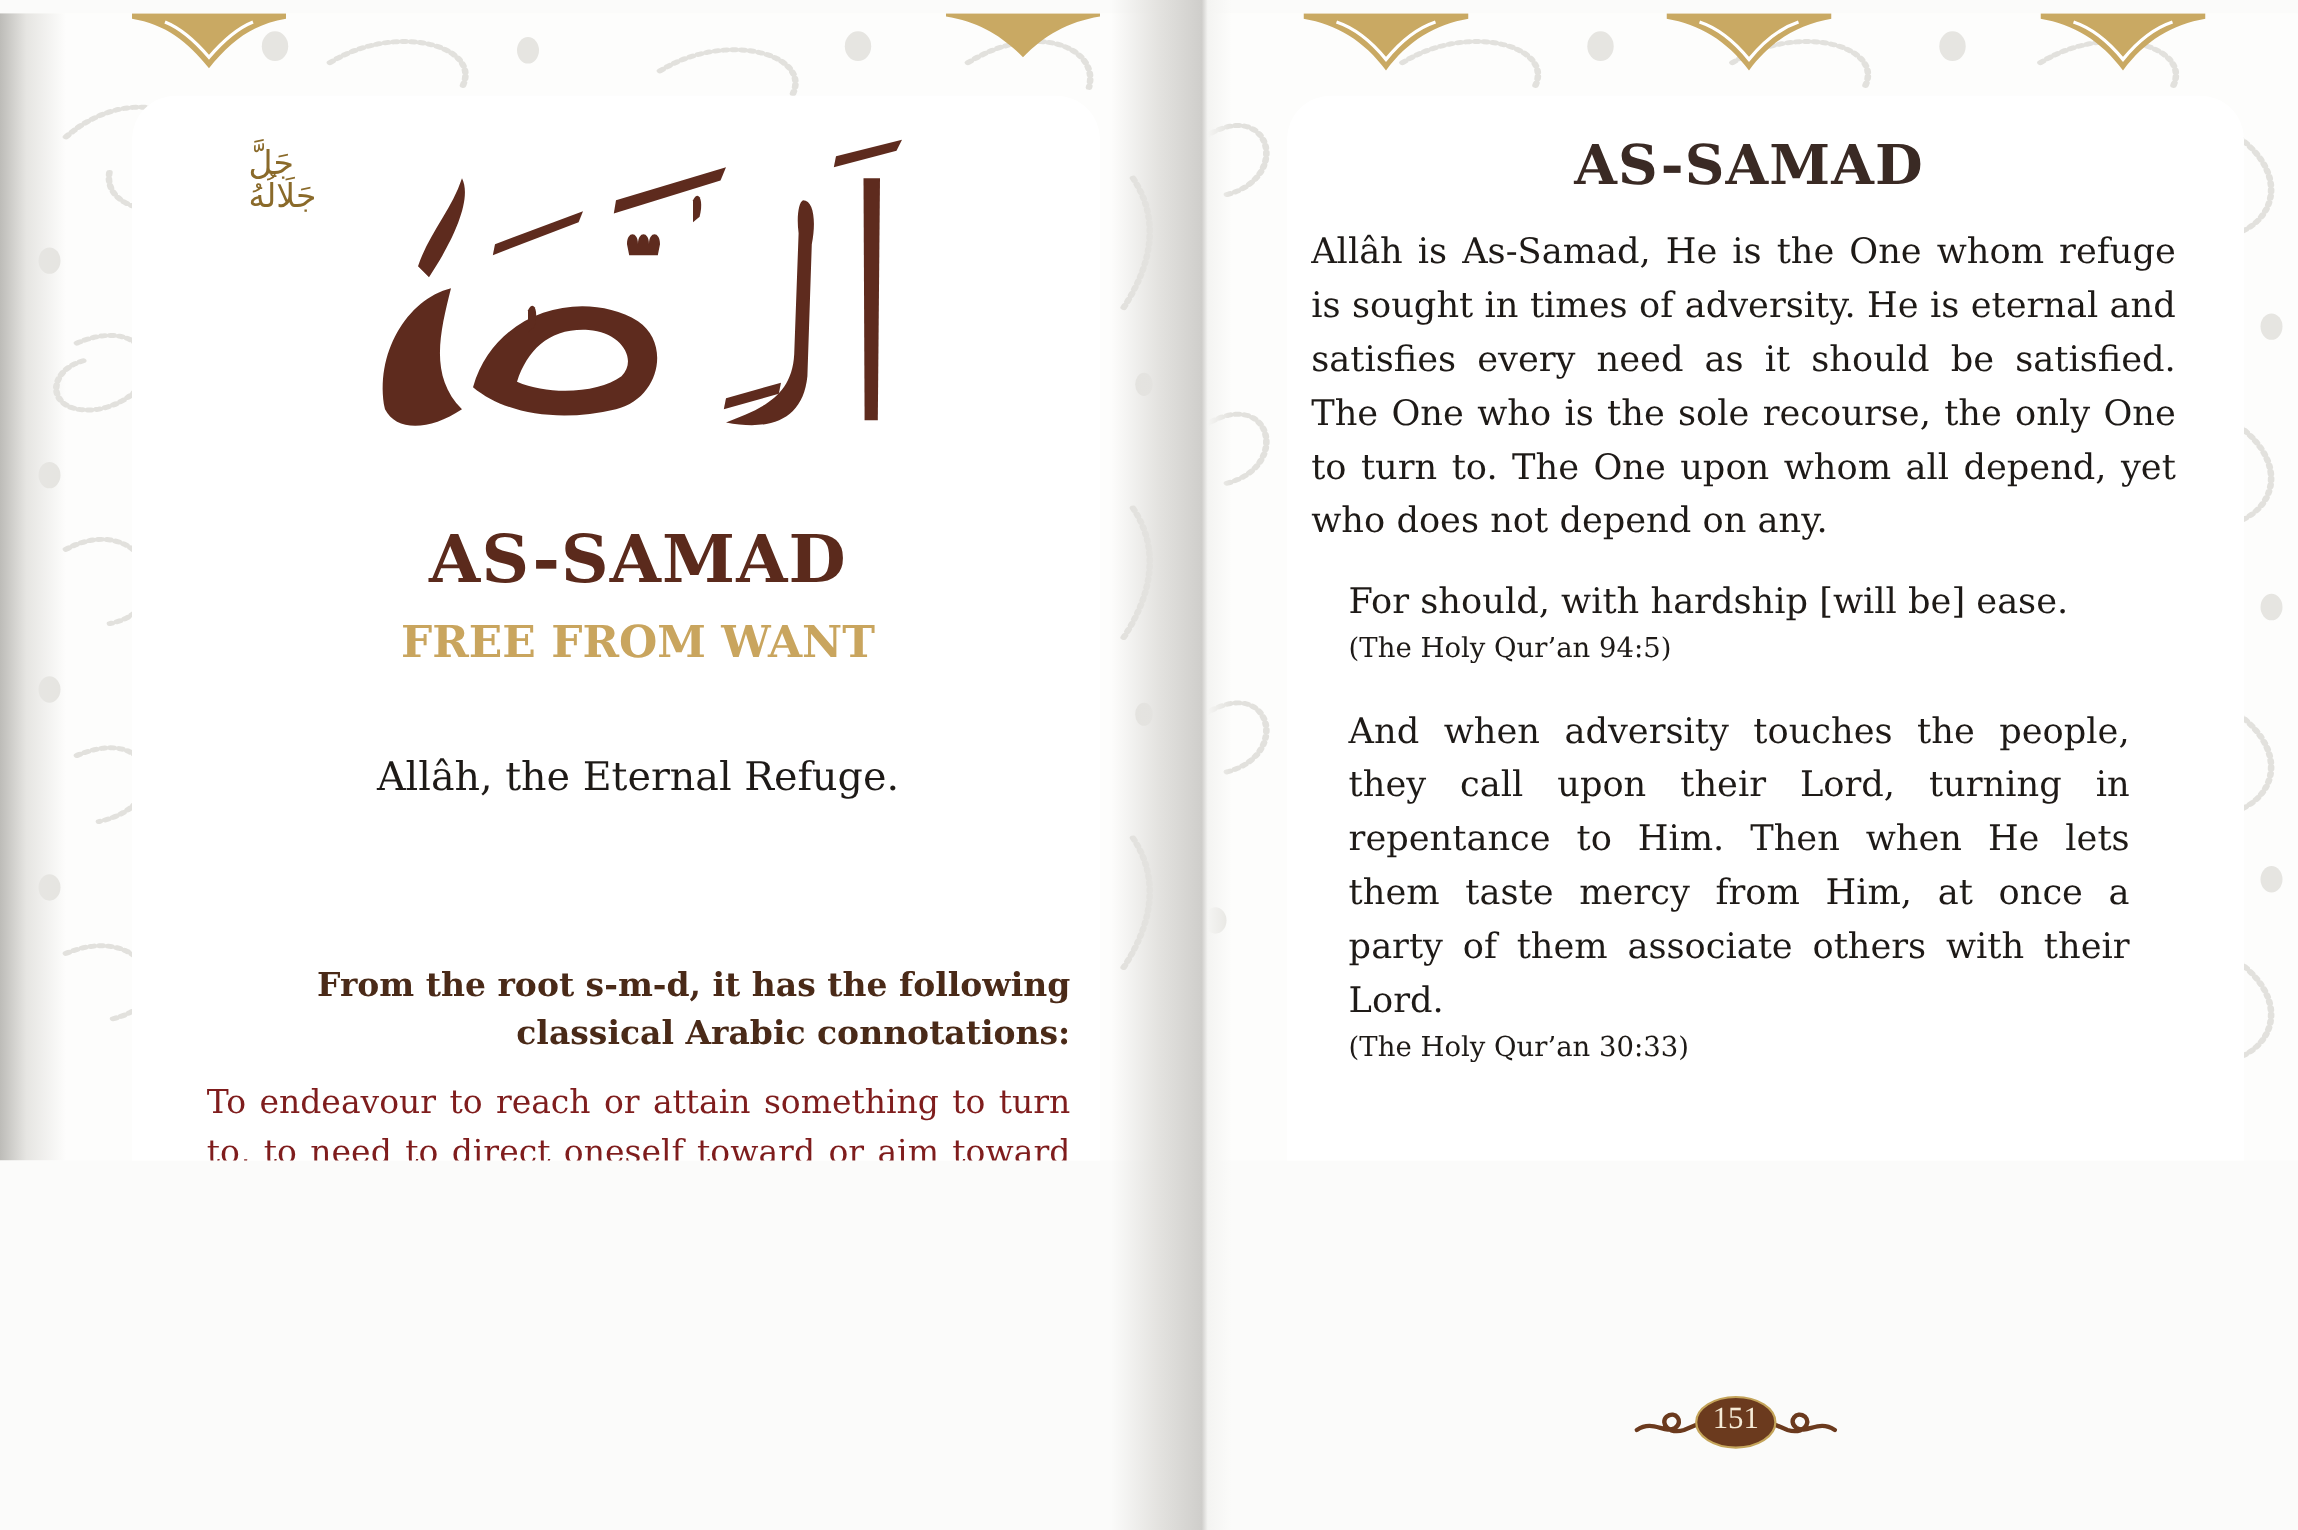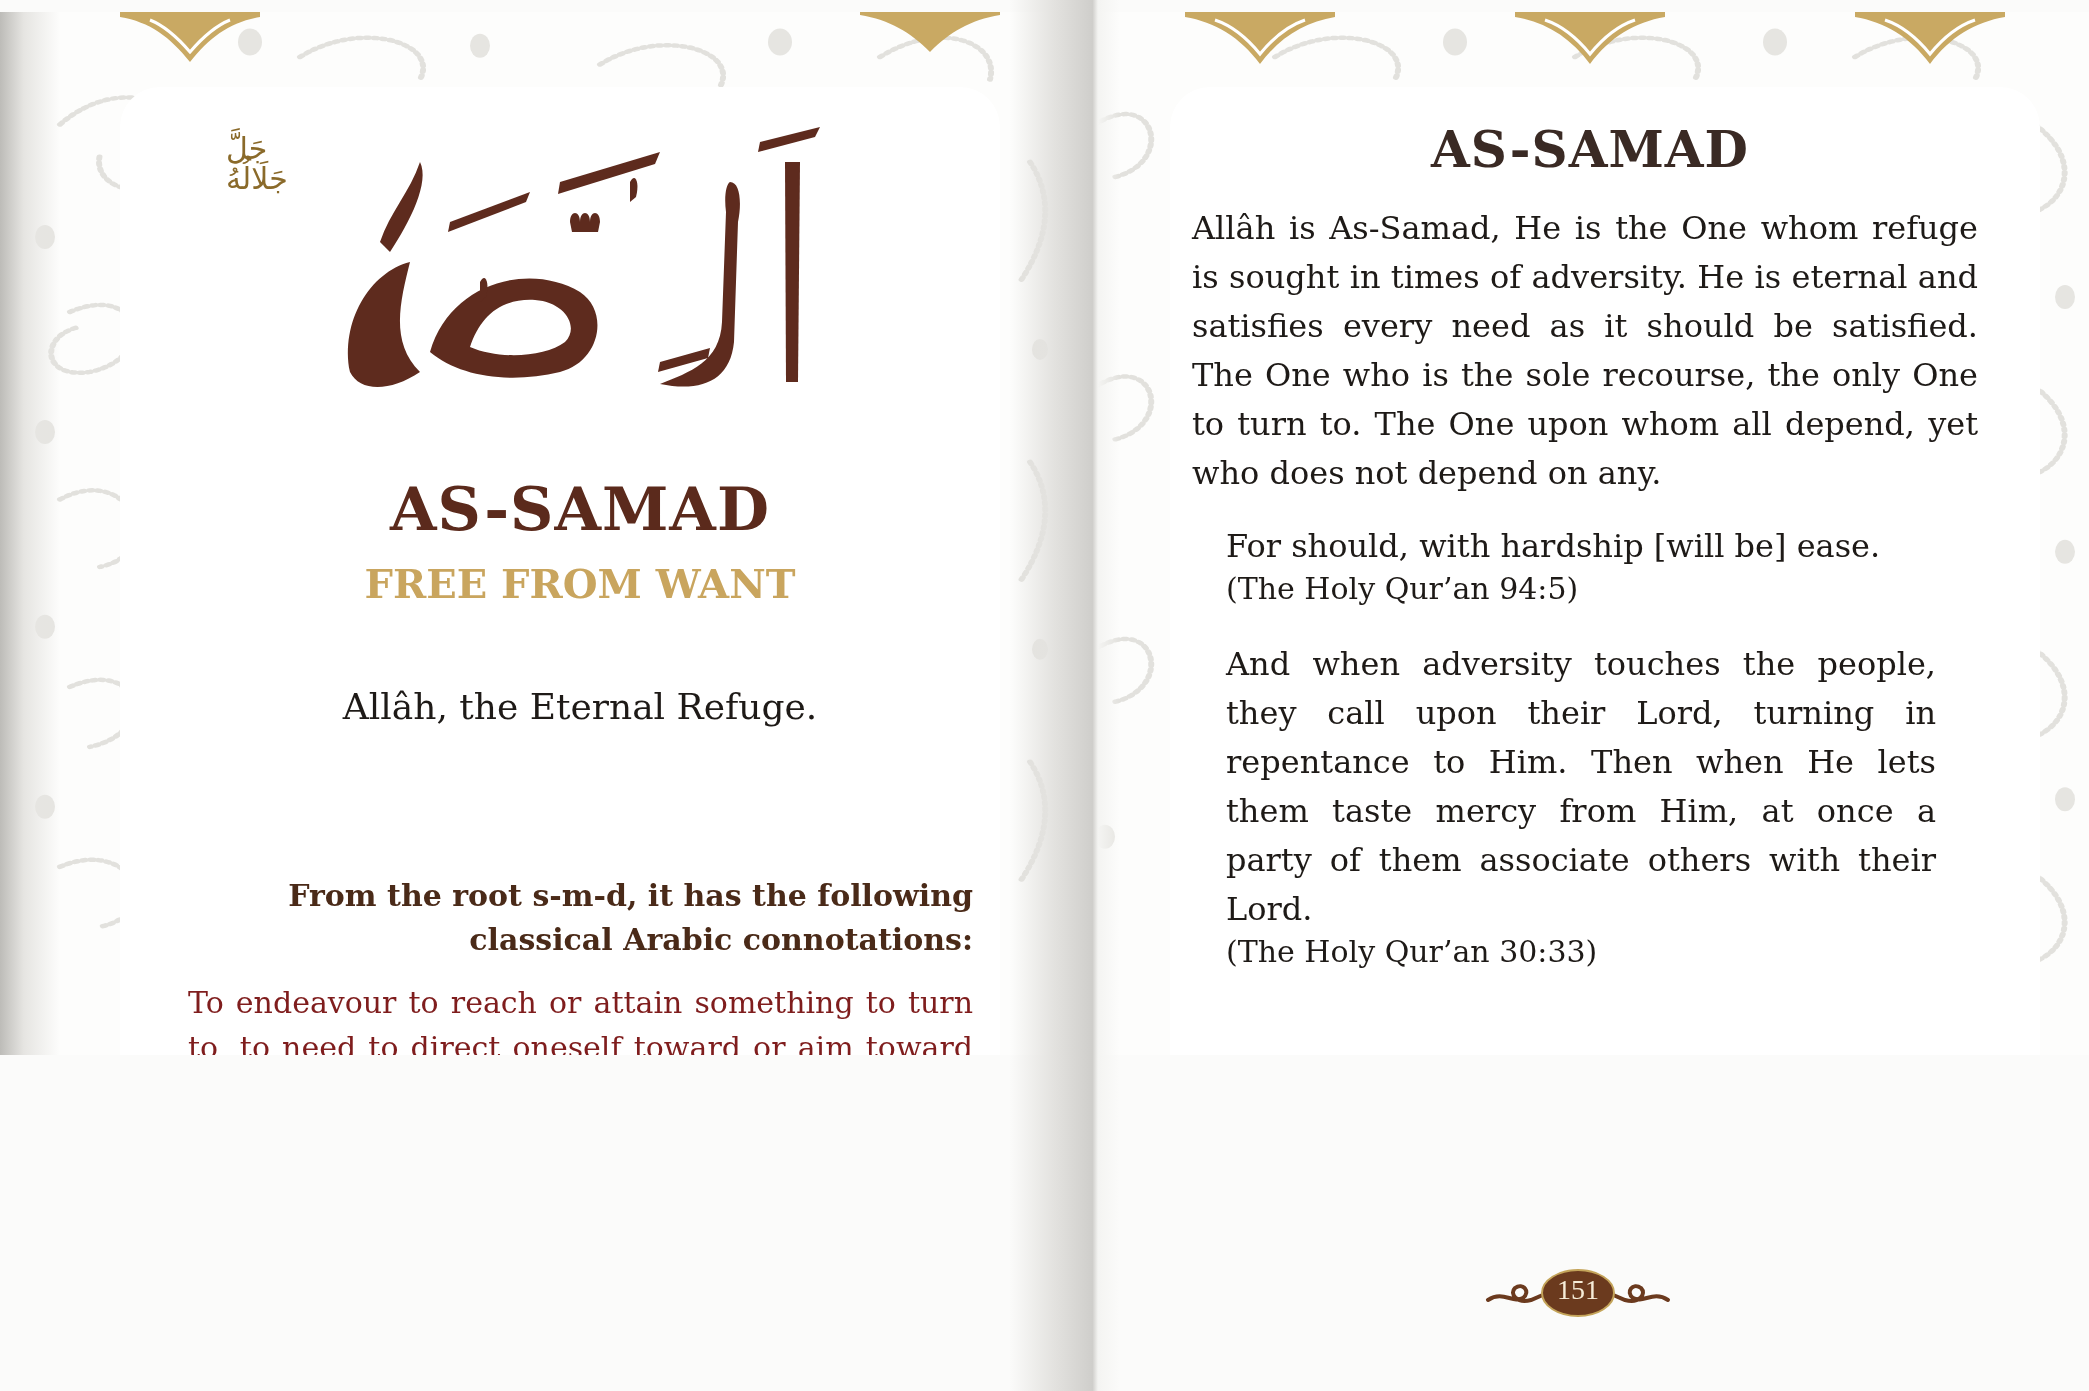--- a/index.html
+++ b/index.html
@@ -51,21 +51,21 @@
 
   
   .title-right { position: absolute; left: 1160px; width: 860px; top: 120px; text-align: center;
     font-size: 50px; font-weight: bold; color: #3a2a24; letter-spacing: 1px; }
   .para-right { position: absolute; left: 1192px; top: 204px; width: 786px;
     font-size: 32px; color: #1e1a17; line-height: 49px; text-align: justify; }
   .verse { position: absolute; left: 1226px; width: 710px; font-size: 32px; color: #1e1a17;
     line-height: 49px; text-align: justify; }
   .verse1 { top: 522px; }
   .verse2 { top: 640px; }
-  .ref-small { font-size: 30px; line-height: 36px; display: block; text-align: left; }
+  .ref-small { font-size: 25px; line-height: 36px; display: block; text-align: left; }
 
   
   .pagenum { position: absolute; width: 190px; height: 50px; }
   .pagenum-left { left: 485px; top: 1262px; }
   .pagenum-right { left: 1483px; top: 1268px; }
   .pagenum svg { position: absolute; left: 0; top: 0; width: 190px; height: 50px; }
   .pagenum-label { position: absolute; left: 0; top: 6px; width: 190px; text-align: center;
     font-size: 28px; color: #f6ecd8; font-family: "Liberation Serif", serif; }
 </style>
 </head>

